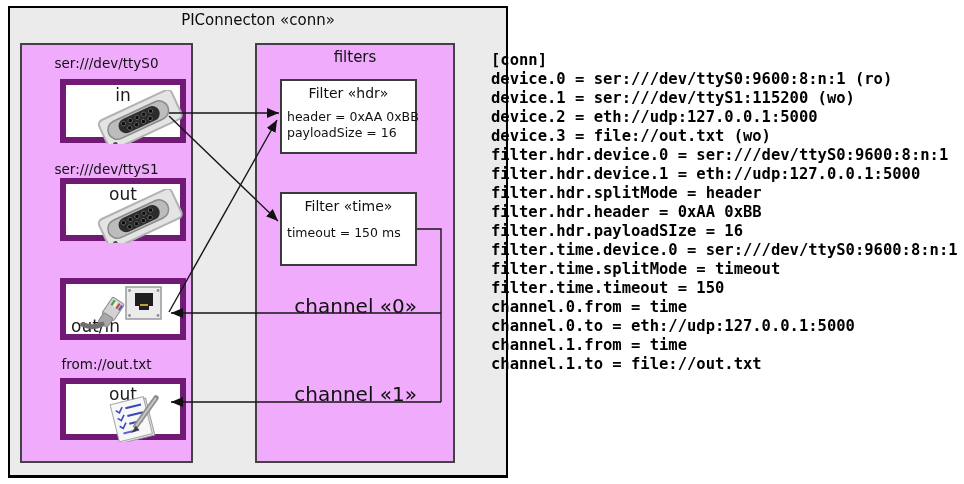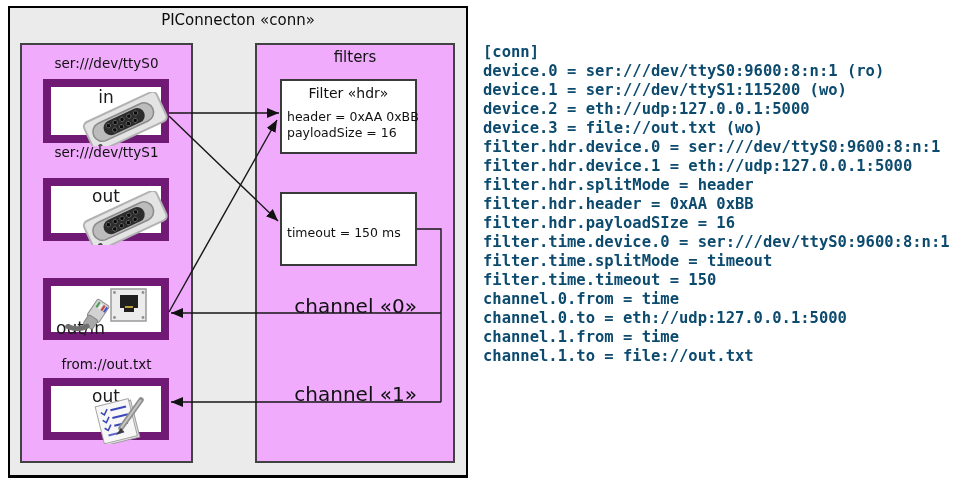--- a/index.html
+++ b/index.html
@@ -2,21 +2,21 @@
 <html><head>
 <meta charset="utf-8">
 <style>
   html,body { margin:0; padding:0; background:#ffffff; }
   .page {
     position:relative; width:964px; height:484px; background:#ffffff;
     font-family:"DejaVu Sans", sans-serif; color:#111; overflow:hidden;
   }
   
   .outer-box {
-    position:absolute; left:8px; top:6px; width:460px; height:472px;
+    position:absolute; left:8px; top:6px; width:500px; height:472px;
     box-sizing:border-box; background:#ebebeb;
     border:2px solid #000; border-bottom-width:3px;
   }
   .diagram-title {
     position:absolute; left:0; right:0; top:3px;
     text-align:center; font-size:15px; color:#0a0a0a;
   }
   .panel {
     position:absolute; box-sizing:border-box;
     background:#f0abfc; border:2px solid #424242;
@@ -26,22 +26,22 @@
   .filters-title {
     position:absolute; left:0; right:0; top:3px;
     text-align:center; font-size:15px;
   }
   .device-label {
     position:absolute; left:0; right:0; text-align:center;
     font-size:13.5px; white-space:nowrap;
   }
   .device-label.small { font-size:12.5px; }
   .device-box {
-    position:absolute; box-sizing:border-box; left:21px; width:126px;
-    background:#ffffff; border:8px solid #701a75;
+    position:absolute; box-sizing:border-box; left:38px; width:126px;
+    background:#ffffff; border:6px solid #701a75;
   }
   .dir-label {
     position:absolute; top:0; left:0; right:0; text-align:center;
     font-size:17px; color:#1a1a1a;
   }
   .dir-label.left { text-align:left; left:5px; right:auto;margin-top:32px; }
   .dev-icon { position:absolute; }
   .filter-box {
     position:absolute; box-sizing:border-box; left:23px; width:137px;
     background:#ffffff; border:2px solid #3a3a3a;padding-left:32px;
@@ -58,23 +58,23 @@
     position:absolute; right:36px; font-size:20px; white-space:nowrap;
   }
   .wires { position:absolute; left:0; top:0; pointer-events:none; }
   
   .config-heading {
     position:absolute; left:483px; top:5px;
     font-family:"DejaVu Sans Mono", monospace; font-weight:bold;
     font-size:15.5px; line-height:19px; color:#000; white-space:pre;
   }
   .config-body {
-    position:absolute; left:483px; top:43px; margin:0;
+    position:absolute; left:483px; top:43px; margin:8px;
     font-family:"DejaVu Sans Mono", monospace; font-weight:bold;
-    font-size:15.5px; line-height:19px; color:#0c4a6e; white-space:pre;
+    font-size:15.5px; line-height:19px; color:#000000; white-space:pre;
   }
 </style>
 </head>
 <body>
 
 <div class="page">
 
   <div class="outer-box">
     <div class="diagram-title">PIConnecton «conn»</div>
 
@@ -97,21 +97,21 @@
               <circle cx="34" cy="33" r="2.2"></circle>
                 <circle cx="41.5" cy="33" r="2.2"></circle>
                 <circle cx="49" cy="33" r="2.2"></circle>
                 <circle cx="56.5" cy="33" r="2.2"></circle>
             </g>
             <circle cx="14" cy="42" r="2.4" fill="#4e4e4e"></circle>
           </g>
         </svg>
       </div>
 
-      <div class="device-label" style="top:99px">ser:///dev/ttyS1</div>
+      <div class="device-label" style="top:116px">ser:///dev/ttyS1</div>
       <div class="device-box" style="top:133px; height:63px">
         <div class="dir-label">out</div>
         <svg class="dev-icon" style="left:26px; top:5px" width="94" height="54" viewBox="0 0 94 54">
           <g transform="rotate(-25 47 27)">
             <rect x="7" y="14" width="80" height="32" rx="5" fill="#e4e4e4" stroke="#b2b2b2" stroke-width="2"></rect>
             <path d="M22 20 h46 a9 9 0 0 1 0 19 h-46 a9 9 0 0 1 0 -19 z" fill="#bcbcbc" stroke="#8b8b8b" stroke-width="1.5"></path>
             <rect x="24" y="22" width="44" height="15" rx="7.5" fill="#2c2c2c"></rect>
             <g fill="#0a0a0a" stroke="#6e6e6e" stroke-width="0.8">
               <circle cx="30" cy="26.5" r="2.2"></circle>
                 <circle cx="37.5" cy="26.5" r="2.2"></circle>
@@ -181,20 +181,21 @@
     <div class="panel filters-panel">
       <div class="filters-title">filters</div>
 
       <div class="filter-box" style="top:34px; height:75px">
         <div class="filter-title">Filter «hdr»</div>
         <div class="filter-attrs" style="top:28px">header = 0xAA 0xBB
 payloadSize = 16</div>
       </div>
 
       <div class="filter-box" style="top:147px; height:74px">
+        <div class="filter-title">Filter «time»</div>
         <div class="filter-attrs" style="top:31px">timeout = 150 ms</div>
       </div>
 
       <div class="channel-label" style="top:249px">channel «0»</div>
       <div class="channel-label" style="top:337px">channel «1»</div>
     </div>
   </div>
 
   <svg class="wires" width="964" height="484" viewBox="0 0 964 484">
     <defs>

